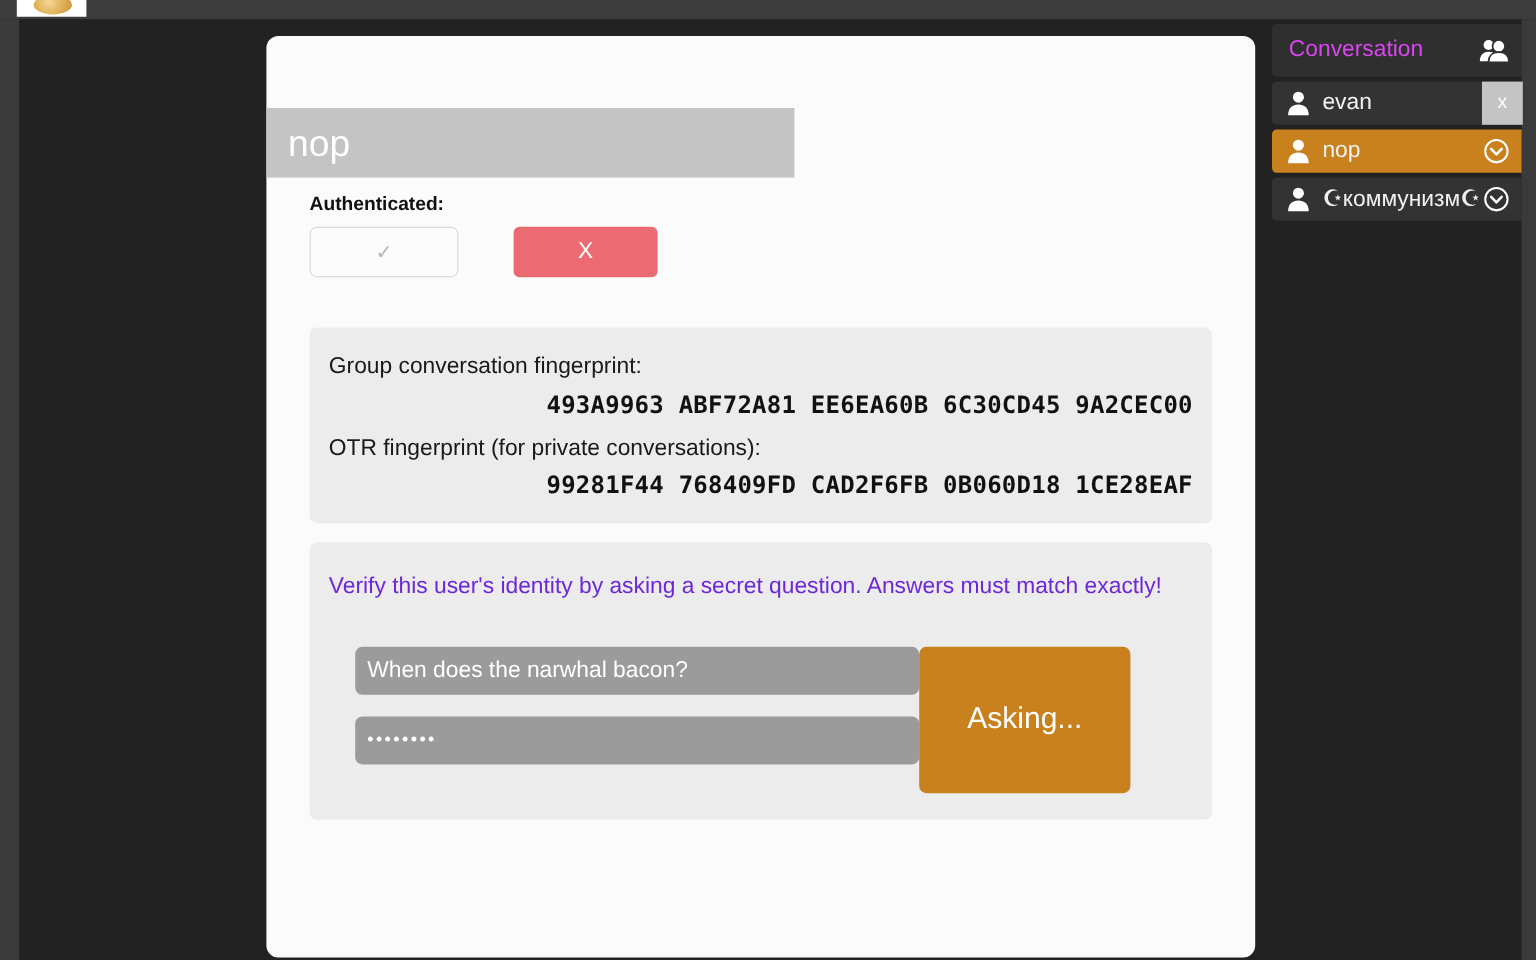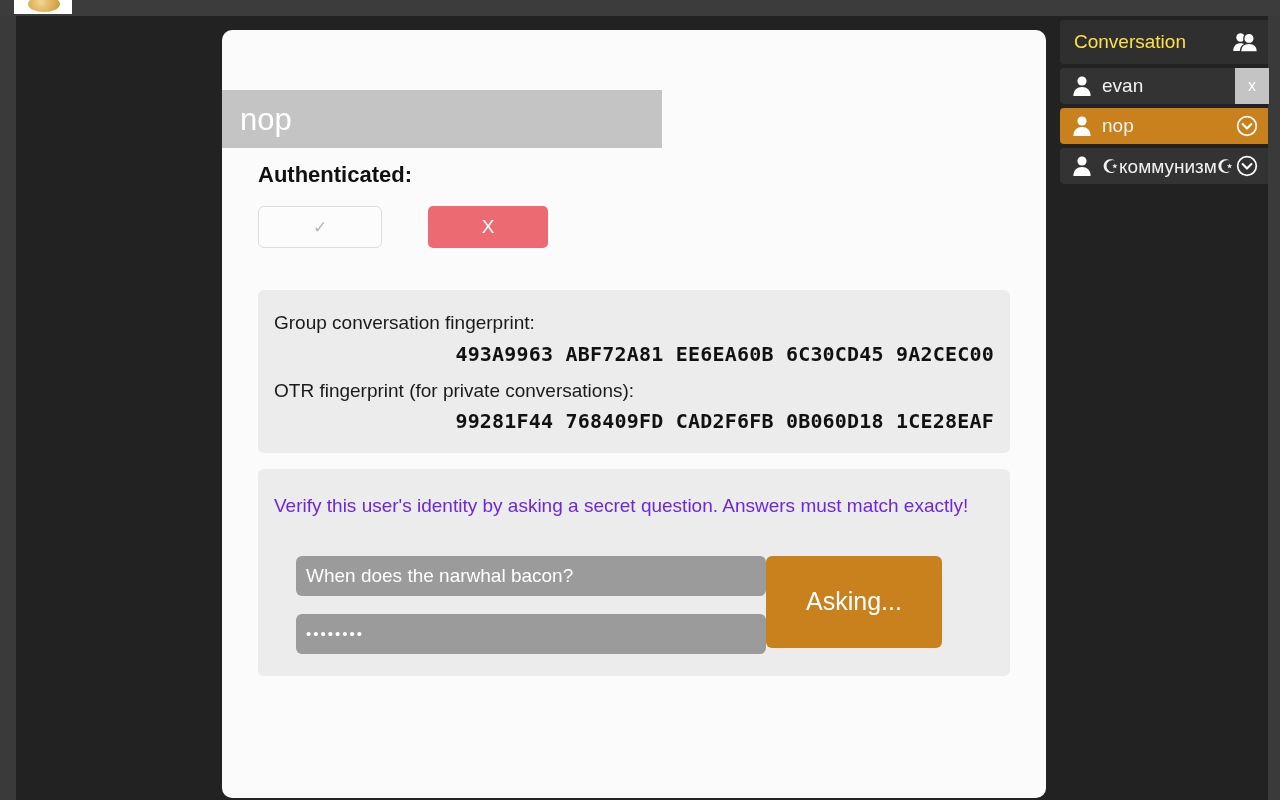--- a/index.html
+++ b/index.html
@@ -74,21 +74,21 @@
     height: 44px;
     background: #2f2f2f;
     border-radius: 4px 0 0 4px;
     display: flex;
     align-items: center;
     padding: 0 10px 0 14px;
     box-sizing: border-box;
     margin-bottom: 4px;
   }
   .sidebar-header-title {
-    color: #fde047;
+    color: #d946ef;
     font-size: 19px;
     flex: 1;
     white-space: nowrap;
   }
   .group-icon { display: block; }
 
   .sidebar-row {
     height: 36px;
     background: #333333;
     border-radius: 4px 0 0 4px;
@@ -155,24 +155,24 @@
   }
 
   #dialog-body {
     position: absolute;
     left: 36px;
     top: 132px;
     width: 752px;
   }
 
   .auth-label {
-    font-size: 22px;
+    font-size: 16px;
     font-weight: bold;
     color: #111111;
-    margin: 0 0 18px 0;
+    margin: 0 0 9px 0;
   }
   .auth-buttons {
     display: flex;
     align-items: flex-start;
     gap: 46px;
     margin-bottom: 42px;
   }
   #auth-yes-button {
     width: 124px;
     height: 42px;
@@ -253,21 +253,21 @@
     padding: 0 10px;
     box-sizing: border-box;
     margin-bottom: 18px;
     outline: none;
   }
   .smp-input:last-child { margin-bottom: 0; }
   .smp-input::placeholder { color: #ffffff; opacity: 1; }
   #smp-answer-input { letter-spacing: 2px; font-size: 15px; }
   #ask-button {
     width: 176px;
-    height: 92px;
+    height: 122px;
     background: #c8811d;
     border: none;
     border-radius: 6px;
     color: #ffffff;
     font-size: 25px;
     font-family: "Liberation Sans", sans-serif;
     cursor: pointer;
     display: flex;
     align-items: center;
     justify-content: center;

